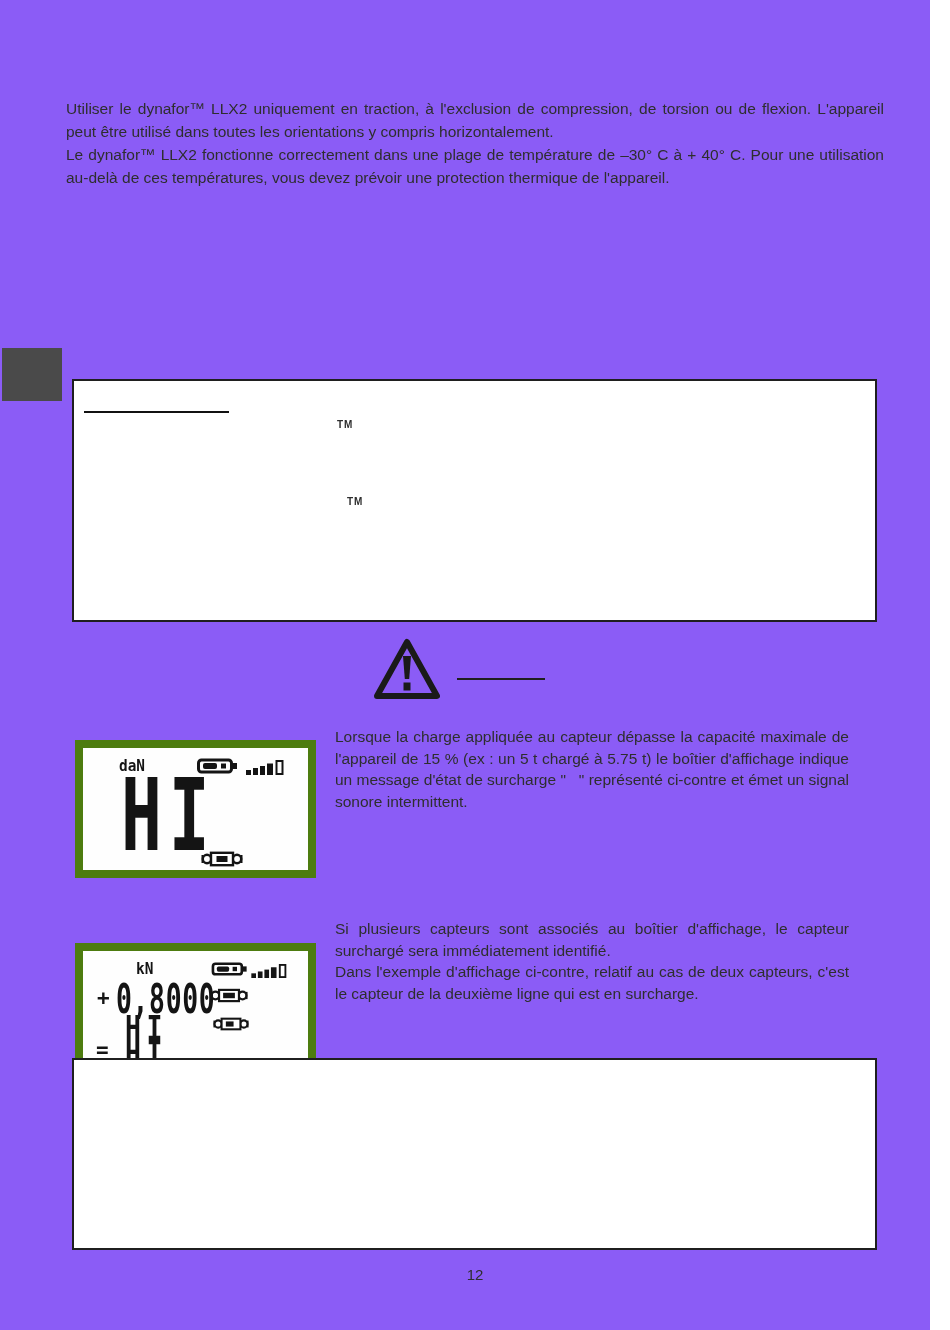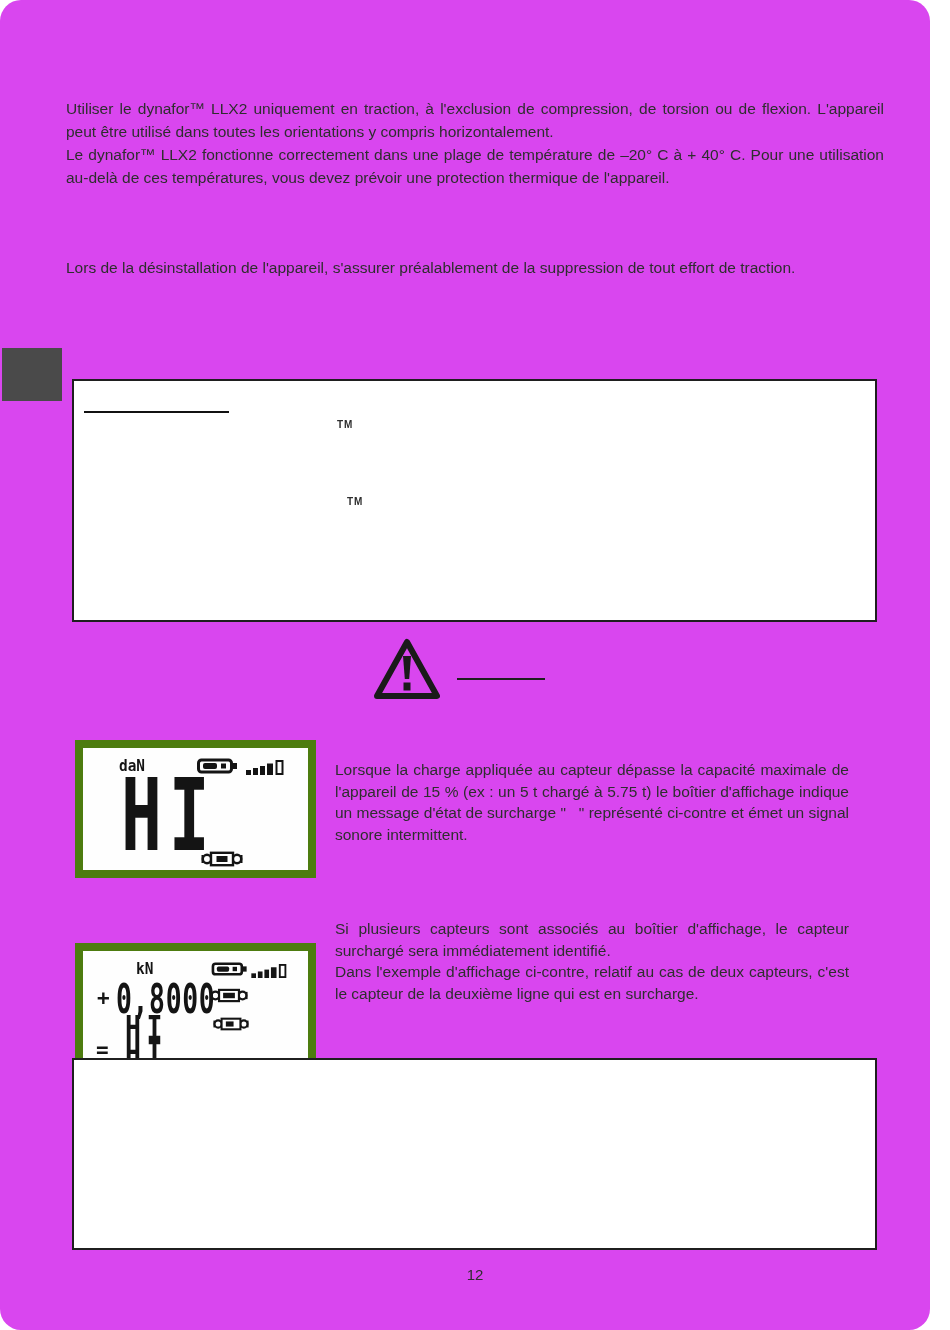--- a/index.html
+++ b/index.html
@@ -1,17 +1,17 @@
 <!DOCTYPE html>
 <html><head>
 <meta charset="utf-8">
 <style>
   html,body{margin:0;padding:0;background:#ffffff;}
-  .page{position:relative;width:930px;height:1330px;background:#d946ef;
-        font-family:"Liberation Sans", sans-serif;color:#2e2e2e;overflow:hidden;border-radius:21px;}
+  .page{position:relative;width:930px;height:1330px;background:#8b5cf6;
+        font-family:"Liberation Sans", sans-serif;color:#2e2e2e;overflow:hidden;}
   .para{position:absolute;text-align:justify;font-size:15.5px;line-height:23px;margin:0;}
   .para.tight{line-height:21.6px;}
   .marker-square{position:absolute;left:2px;top:348px;width:60px;height:53px;background:#4a4a4a;}
   .outline-box{position:absolute;border:2px solid #1f1f1f;background:#ffffff;}
   .info-box{left:72px;top:379px;width:801px;height:239px;}
   .info-underline{position:absolute;left:10px;top:30px;width:145px;height:2px;background:#111;}
   .tm{position:absolute;font-size:10px;font-weight:600;letter-spacing:1px;color:#2e2e2e;}
   .tm1{left:263px;top:38px;}
   .tm2{left:273px;top:115px;}
   .warn-wrap{position:absolute;left:374px;top:638px;width:66px;height:62px;}
@@ -30,23 +30,22 @@
   .page-num{position:absolute;left:0;top:1266px;width:950px;text-align:center;
             font-size:15px;color:#2e2e2e;}
   svg{display:block;}
 </style>
 </head>
 <body>
 
 <div class="page">
 
   <p class="para" style="left:66px;top:97px;width:818px;">Utiliser le dynafor™ LLX2 uniquement en traction, à l'exclusion de compression, de torsion ou de flexion. L'appareil peut être utilisé dans toutes les orientations y compris horizontalement.</p>
-  <p class="para" style="left:66px;top:143px;width:818px;">Le dynafor™ LLX2 fonctionne correctement dans une plage de température de –20° C à + 40° C. Pour une utilisation au-delà de ces températures, vous devez prévoir une protection thermique de l'appareil.</p>
+  <p class="para" style="left:66px;top:143px;width:818px;">Le dynafor™ LLX2 fonctionne correctement dans une plage de température de –30° C à + 40° C. Pour une utilisation au-delà de ces températures, vous devez prévoir une protection thermique de l'appareil.</p>
 
-  <p class="para" style="left:66px;top:256px;width:818px;">Lors de la désinstallation de l'appareil, s'assurer préalablement de la suppression de tout effort de traction.</p>
 
   <div class="marker-square"></div>
 
   <div class="outline-box info-box">
     <div class="info-underline"></div>
     <span class="tm tm1">TM</span>
     <span class="tm tm2">TM</span>
   </div>
 
   <div class="warn-wrap">
@@ -83,21 +82,21 @@
         <rect x="0.5" y="4" width="2" height="8" fill="#141414"></rect>
         <rect x="39.5" y="4" width="2" height="8" fill="#141414"></rect>
         <circle cx="6" cy="8" r="4.2" fill="none" stroke="#141414" stroke-width="2.4"></circle>
         <circle cx="36" cy="8" r="4.2" fill="none" stroke="#141414" stroke-width="2.4"></circle>
         <rect x="10" y="1.8" width="22" height="12.4" fill="#ffffff" stroke="#141414" stroke-width="2.4"></rect>
         <rect x="15.5" y="5" width="11" height="6" fill="#141414"></rect>
       </svg>
     </span>
   </div>
 
-  <p class="para tight" style="left:335px;top:759px;width:514px;">Lorsque la charge appliquée au capteur dépasse la capacité maximale de l'appareil de 15 % (ex : un 5 t chargé à 5.75 t) le boîtier d'affichage indique un message d'état de surcharge "&nbsp;&nbsp;&nbsp;" représenté ci-contre et émet un signal sonore intermittent.</p>
+  <p class="para tight" style="left:335px;top:726px;width:514px;">Lorsque la charge appliquée au capteur dépasse la capacité maximale de l'appareil de 15 % (ex : un 5 t chargé à 5.75 t) le boîtier d'affichage indique un message d'état de surcharge "&nbsp;&nbsp;&nbsp;" représenté ci-contre et émet un signal sonore intermittent.</p>
 
   <div class="lcd-box lcd2">
     <span class="abs lcd unit" style="left:53px;top:10px;">kN</span>
     <span class="abs" style="left:128px;top:11px;">
       <svg width="38" height="14" viewBox="0 0 42 16">
         <rect x="1.5" y="2" width="33" height="12" rx="3" fill="none" stroke="#141414" stroke-width="3"></rect>
         <rect x="35.5" y="5" width="4.5" height="6" fill="#141414"></rect>
         <rect x="6" y="5" width="14" height="6" rx="2" fill="#141414"></rect>
         <rect x="24" y="5.5" width="5" height="5" fill="#141414"></rect>
       </svg>

